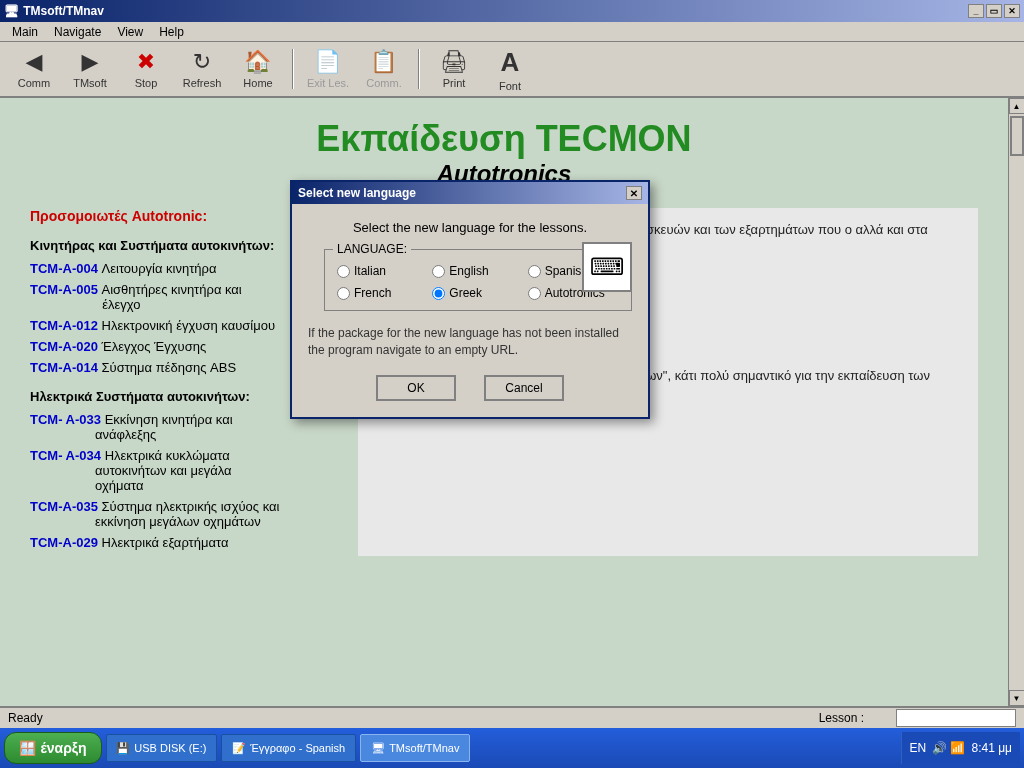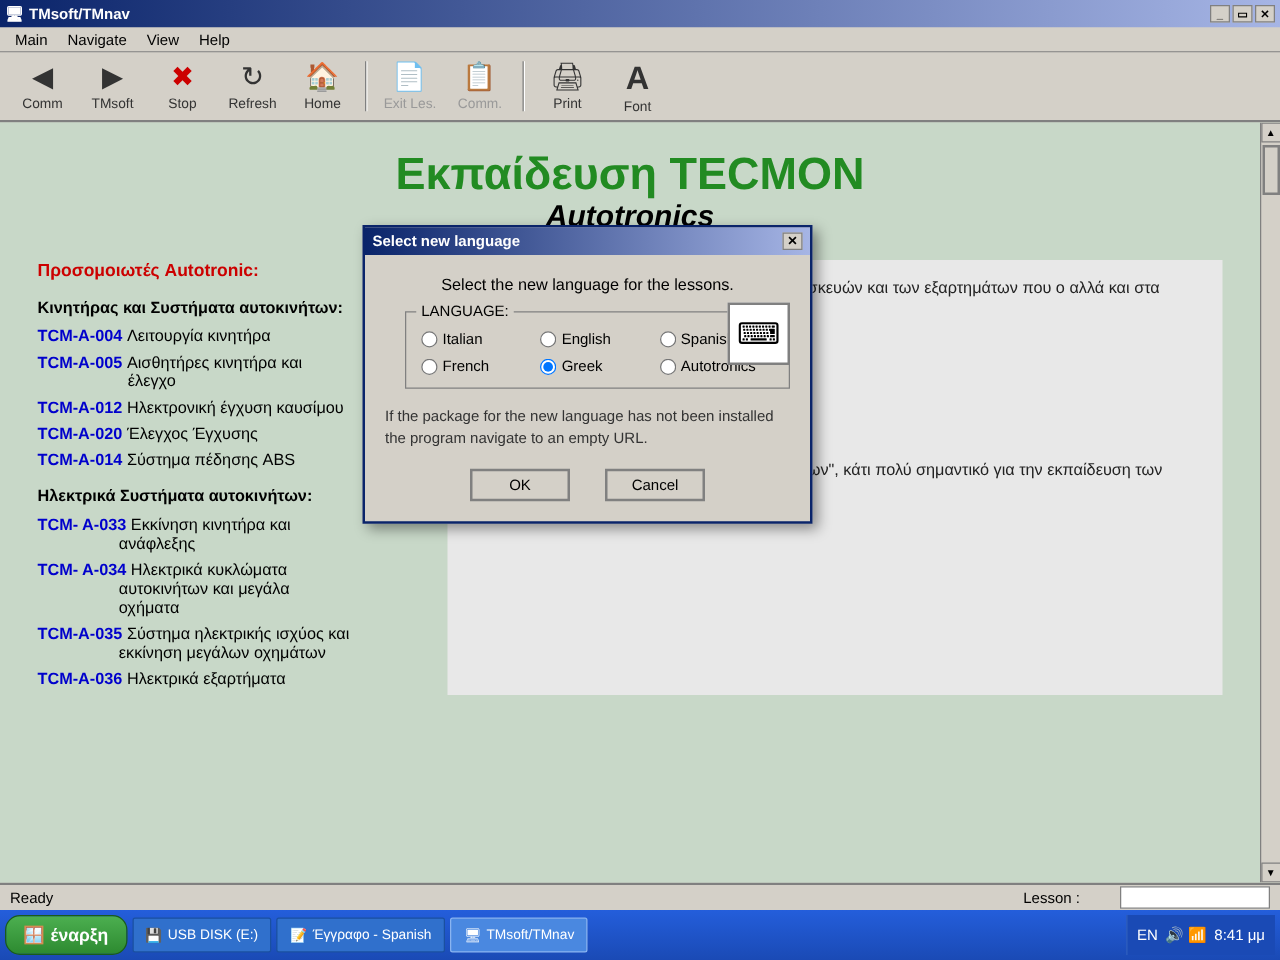--- a/index.html
+++ b/index.html
@@ -458,21 +458,21 @@
         </div>
         <div class="nav-item">
           <span class="nav-link">TCM- A-034</span>
           <span> Ηλεκτρικά κυκλώματα<br>&nbsp;&nbsp;&nbsp;&nbsp;&nbsp;&nbsp;&nbsp;&nbsp;&nbsp;&nbsp;&nbsp;&nbsp;&nbsp;&nbsp;&nbsp;&nbsp;&nbsp; αυτοκινήτων και μεγάλα<br>&nbsp;&nbsp;&nbsp;&nbsp;&nbsp;&nbsp;&nbsp;&nbsp;&nbsp;&nbsp;&nbsp;&nbsp;&nbsp;&nbsp;&nbsp;&nbsp;&nbsp; οχήματα</span>
         </div>
         <div class="nav-item">
           <span class="nav-link">TCM-A-035</span>
           <span> Σύστημα ηλεκτρικής ισχύος και<br>&nbsp;&nbsp;&nbsp;&nbsp;&nbsp;&nbsp;&nbsp;&nbsp;&nbsp;&nbsp;&nbsp;&nbsp;&nbsp;&nbsp;&nbsp;&nbsp;&nbsp; εκκίνηση μεγάλων οχημάτων</span>
         </div>
         <div class="nav-item">
-          <span class="nav-link">TCM-A-036</span>
+          <span class="nav-link">TCM-A-029</span>
           <span> Ηλεκτρικά εξαρτήματα</span>
         </div>
       </div>
 
       <div class="right-panel">
         <p>για την πλήρη εκμάθηση των τεχνικών, ηκών συσκευών και των εξαρτημάτων που ο αλλά και στα πετρελαιοκίνητα (Diesel).</p>
         <br>
         <p>ιδευτή ως επεξήγηση προς τους μαθητές.</p>
         <br>
         <p>τές για ατομική ή ομαδική μελέτη.</p>

